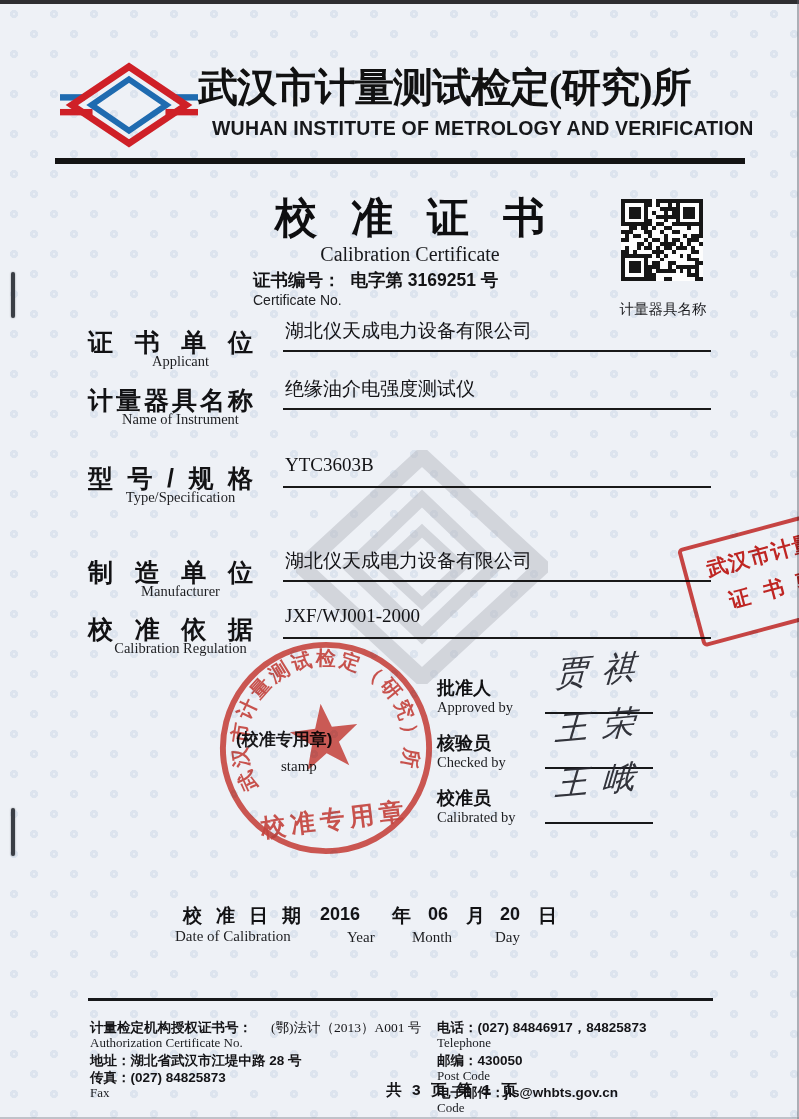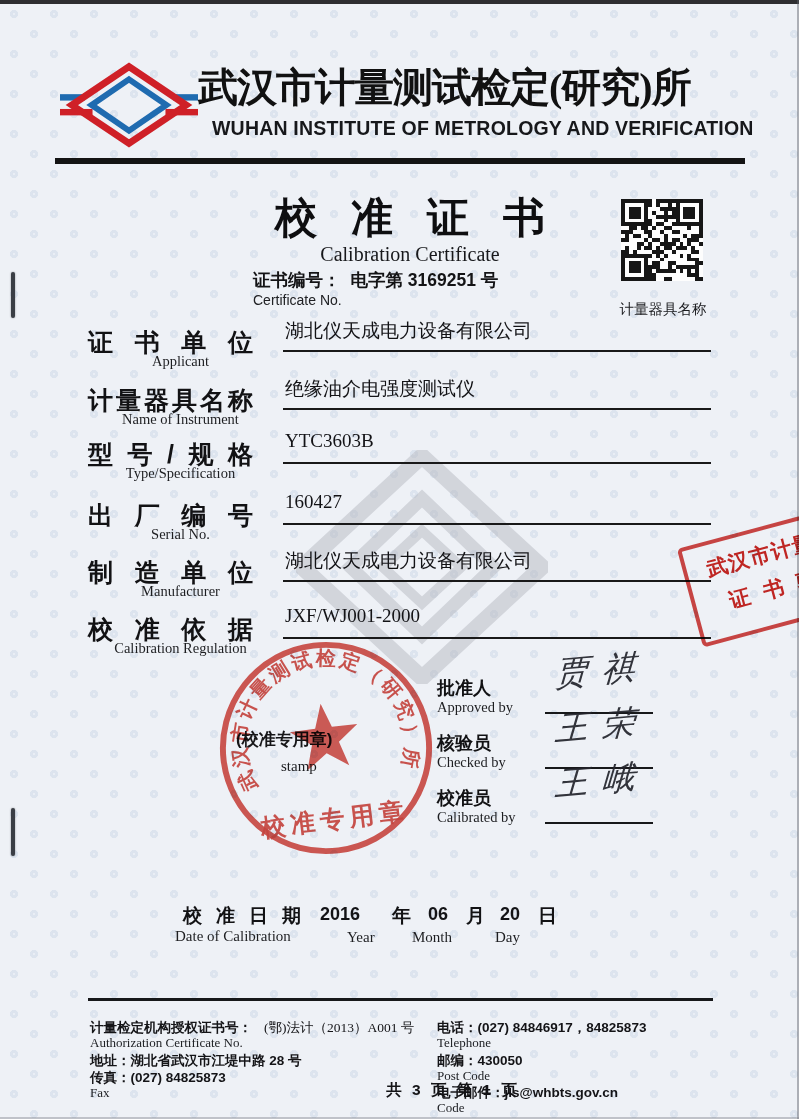--- a/index.html
+++ b/index.html
@@ -73,21 +73,21 @@
   .date-cn{left:183px;top:903px;width:118px;font-size:19px;font-weight:bold;color:#121214;
            text-align:justify;text-align-last:justify;}
   .date-en{left:175px;top:928px;font-size:15px;font-family:"Liberation Serif",serif;color:#1d1e21;}
   .d-num{top:904px;font-size:18px;font-weight:600;color:#131316;}
   .d-unit{top:903px;font-size:19px;font-weight:bold;color:#121214;}
   .d-sub{top:929px;font-size:15px;font-family:"Liberation Serif",serif;color:#1d1e21;}
   
   .footer-rule{left:88px;top:998px;width:625px;height:2.5px;background:#17181a;}
   .fcol{top:1018px;line-height:1.12;}
   .fcol .cn{font-size:13.5px;font-weight:bold;color:#141417;margin-top:2px;}
-  .fcol .cn .v{font-weight:normal;font-family:"Liberation Serif",serif;margin-left:12px;}
+  .fcol .cn .v{font-weight:normal;font-family:"Liberation Serif",serif;margin-left:19px;}
   .fcol .en{font-size:13px;font-family:"Liberation Serif",serif;color:#202226;margin-top:1px;}
   .page-info{left:280px;top:1080px;width:240px;text-align:right;font-size:15.5px;font-weight:bold;color:#131316;letter-spacing:3px;}
 </style>
 </head>
 <body>
 
 <div id="page">
 
   <div class="abs scan-top"></div>
   <div class="abs scan-right"></div>
@@ -570,30 +570,24 @@
     <div class="f-en">Applicant</div>
     <div class="f-val">湖北仪天成电力设备有限公司</div>
     <div class="f-line"></div>
   </div>
   <div class="abs field-row" style="top:374px">
     <div class="f-cn">计量器具名称</div>
     <div class="f-en">Name of Instrument</div>
     <div class="f-val">绝缘油介电强度测试仪</div>
     <div class="f-line"></div>
   </div>
-  <div class="abs field-row" style="top:428px">
+  <div class="abs field-row" style="top:452px">
     <div class="f-cn">型号/规格</div>
     <div class="f-en">Type/Specification</div>
     <div class="f-val">YTC3603B</div>
-    <div class="f-line"></div>
-  </div>
-  <div class="abs field-row" style="top:489px">
-    <div class="f-cn">出厂编号</div>
-    <div class="f-en">Serial No.</div>
-    <div class="f-val">160427</div>
     <div class="f-line"></div>
   </div>
   <div class="abs field-row" style="top:546px">
     <div class="f-cn">制造单位</div>
     <div class="f-en">Manufacturer</div>
     <div class="f-val">湖北仪天成电力设备有限公司</div>
     <div class="f-line"></div>
   </div>
   <div class="abs field-row" style="top:603px">
     <div class="f-cn">校准依据</div>

